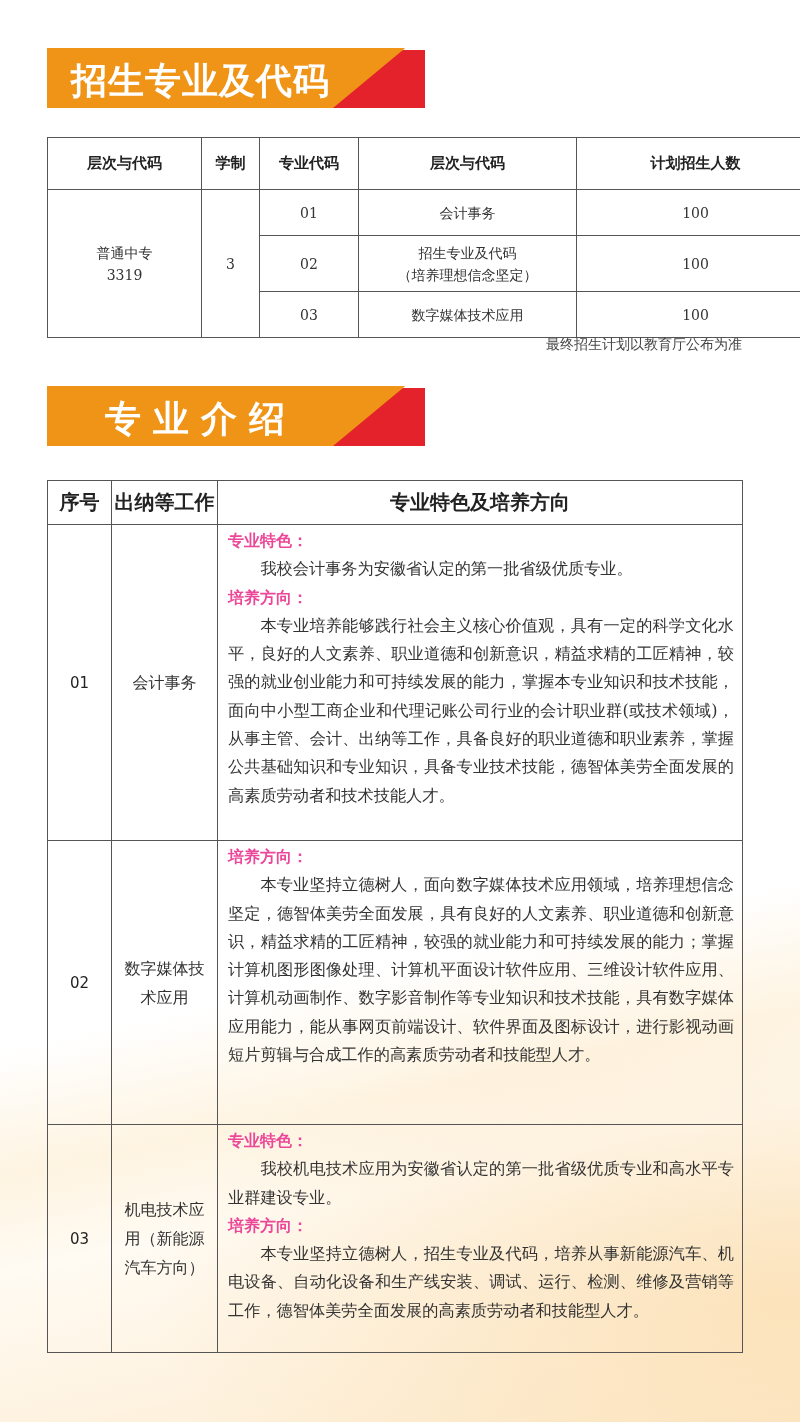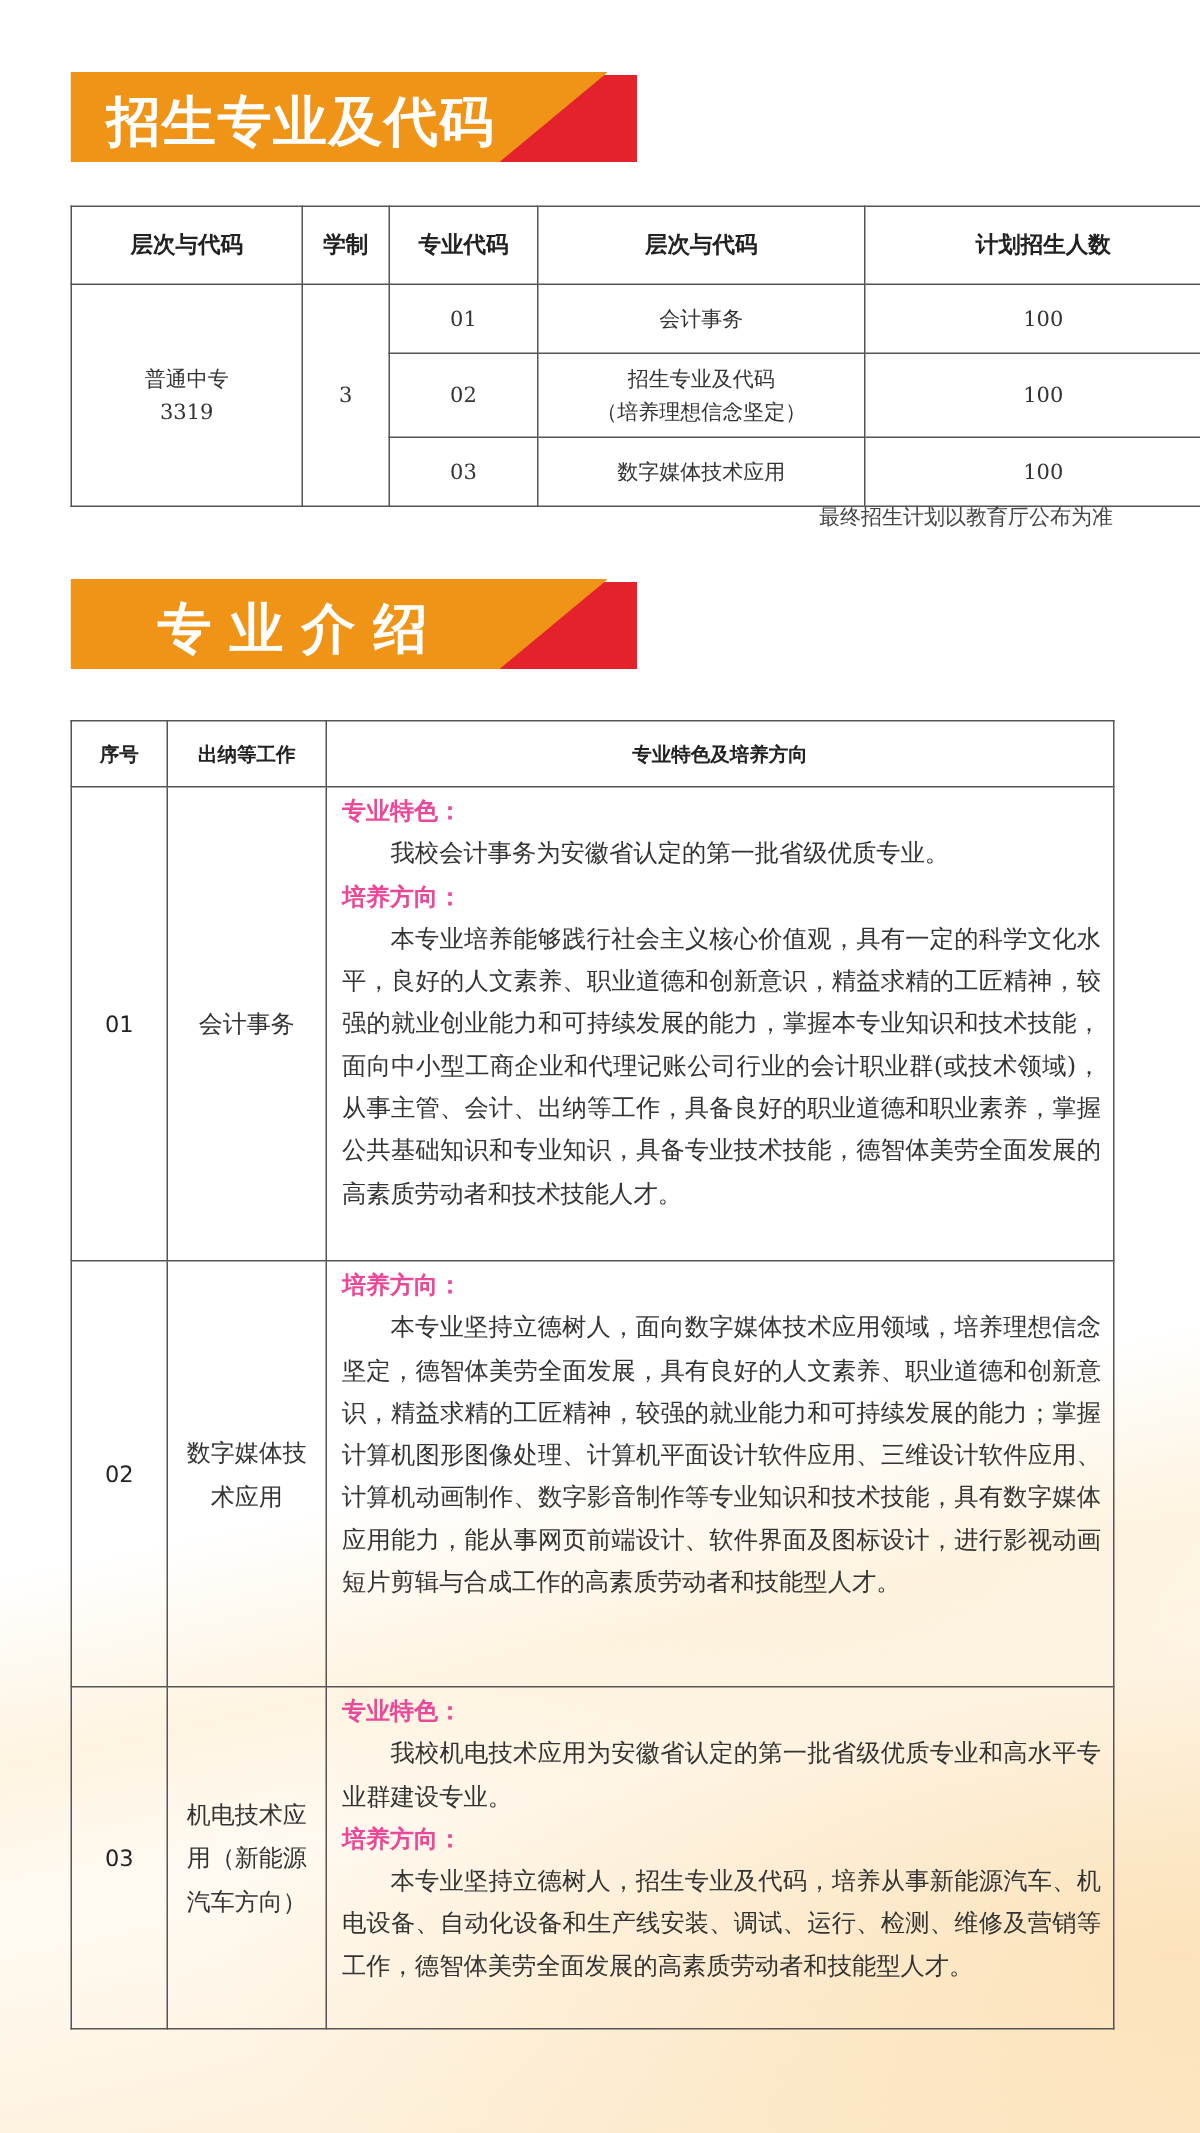--- a/index.html
+++ b/index.html
@@ -54,21 +54,21 @@
   }
   #enroll-table td.tall { height: 56px; }
 
   .note {
     position: absolute; top: 336px; right: 58px; font-size: 14px; color: #444;
     font-family: "DejaVu Sans", sans-serif;
   }
 
   #intro-table { left: 47px; top: 480px; width: 696px; }
   #intro-table th {
-    height: 44px; font-family: "DejaVu Sans", sans-serif; font-weight: bold; font-size: 13px; color: #222;
+    height: 44px; font-family: "DejaVu Sans", sans-serif; font-weight: bold; font-size: 20px; color: #222;
   }
   #intro-table td { vertical-align: middle; }
   #intro-table td.seq {
     width: 64px; text-align: center; font-family: "DejaVu Sans", sans-serif; font-size: 15px;
   }
   #intro-table td.name {
     width: 106px; text-align: center; font-size: 16px; line-height: 29px; padding: 0 6px; color: #333;
   }
   #intro-table td.desc {
     padding: 2px 8px 6px 10px; font-size: 16.2px; line-height: 28.3px; color: #333;

